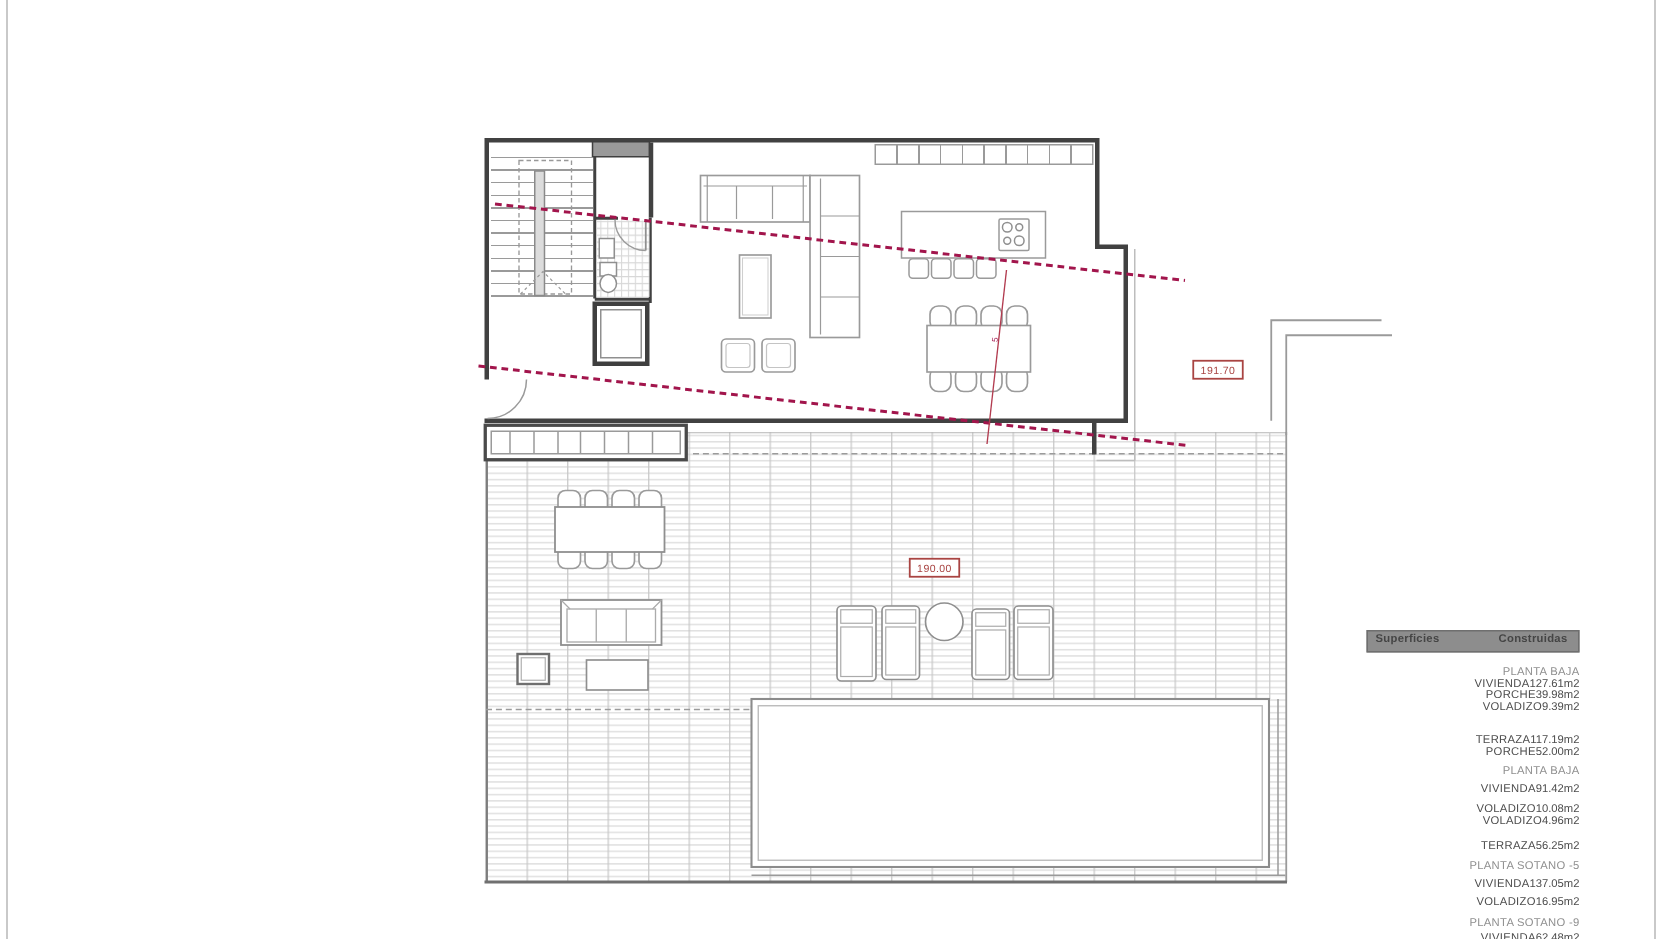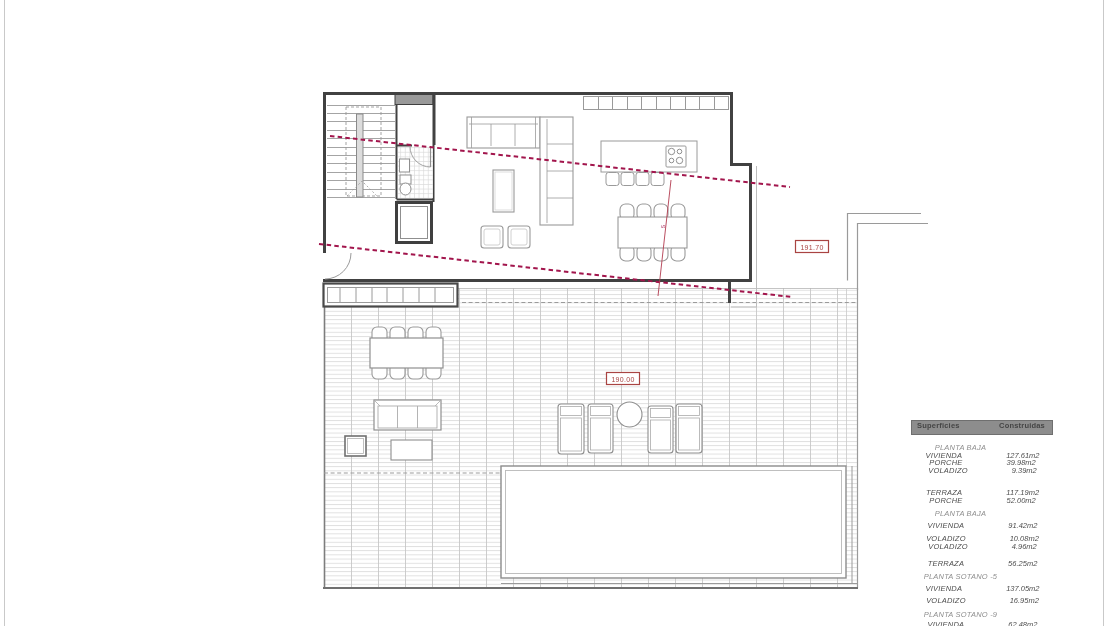--- a/index.html
+++ b/index.html
@@ -12,26 +12,26 @@
 
   
   .legend{position:absolute;left:911px;top:420px;width:142px;}
   .lh{
     height:15px;background:#8d8d8d;border:1px solid #6f6f6f;box-sizing:border-box;
     display:flex;justify-content:space-between;align-items:flex-start;
     padding:0 7px 0 5px;font-size:7.5px;font-weight:bold;color:#454545;
     letter-spacing:0.2px;
   }
   .lbody{padding-top:9px;}
-  .lr{display:flex;justify-content:center;height:7.5px;line-height:7.6px;
-      font-size:7.5px;padding-left:1px;font-style:italic;}
+  .lr{display:flex;justify-content:flex-end;height:7.5px;line-height:7.6px;
+      font-size:7.5px;padding-left:1px;}
   .lr .ll{letter-spacing:0.2px;white-space:nowrap;}
   .lr.s .ll{color:#8f8f8f;}
   .lr.i .ll{color:#4d4d4d;}
-  .lr .lv{color:#4d4d4d;white-space:nowrap;margin-left:44px;}
+  .lr .lv{color:#4d4d4d;white-space:nowrap;}
 </style>
 </head>
 <body>
 
 <svg width="1110" height="626" viewBox="0 0 1110 626">
   <defs>
     <pattern id="deck" width="27" height="4.2" patternUnits="userSpaceOnUse">
       <rect width="27" height="4.2" fill="#ffffff"></rect>
       <path d="M0 0.5 H27" stroke="#d6d6d6" stroke-width="0.8"></path>
       <path d="M0.5 0 V4.2" stroke="#c6c6c6" stroke-width="0.8"></path>

